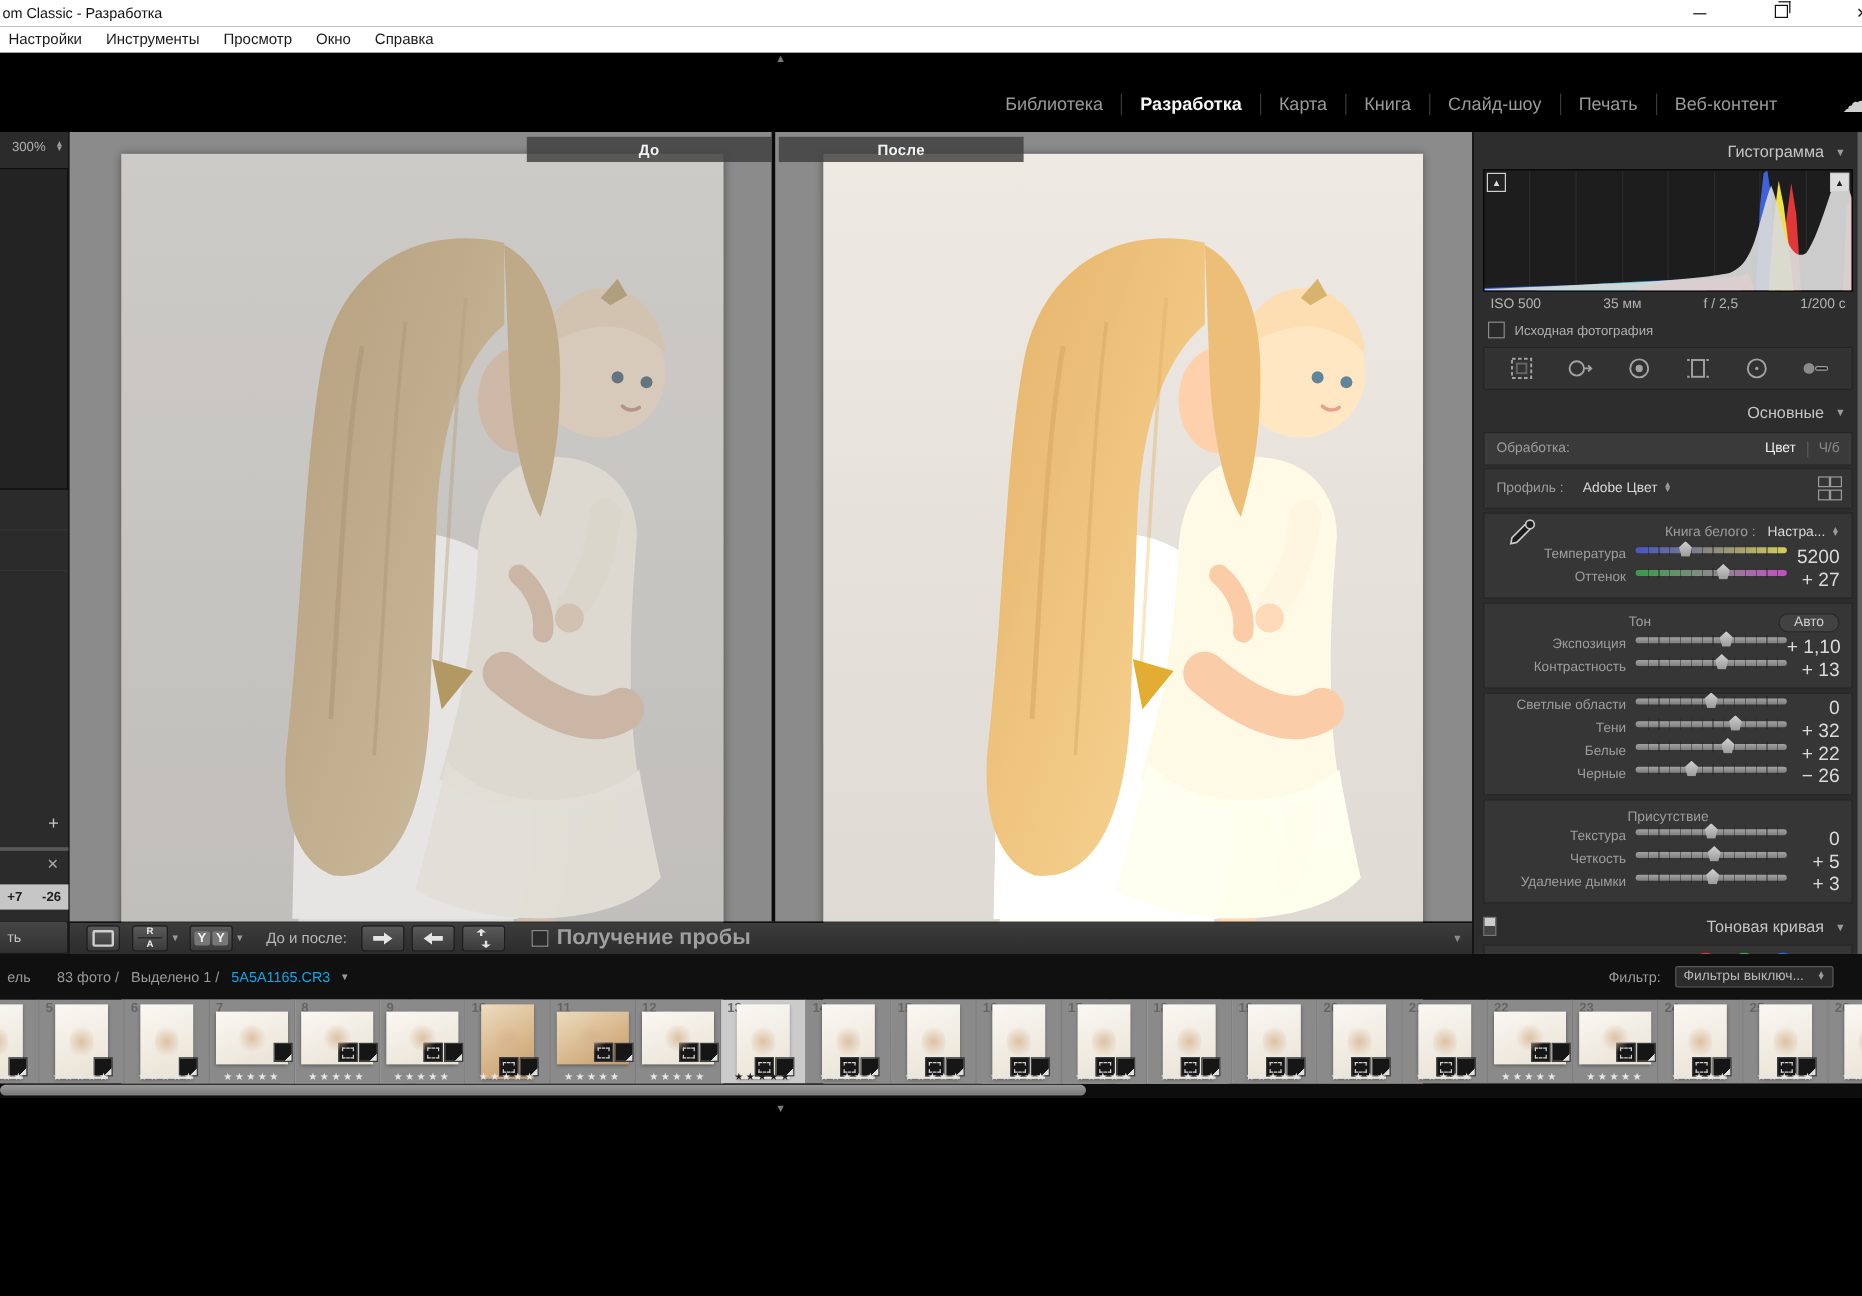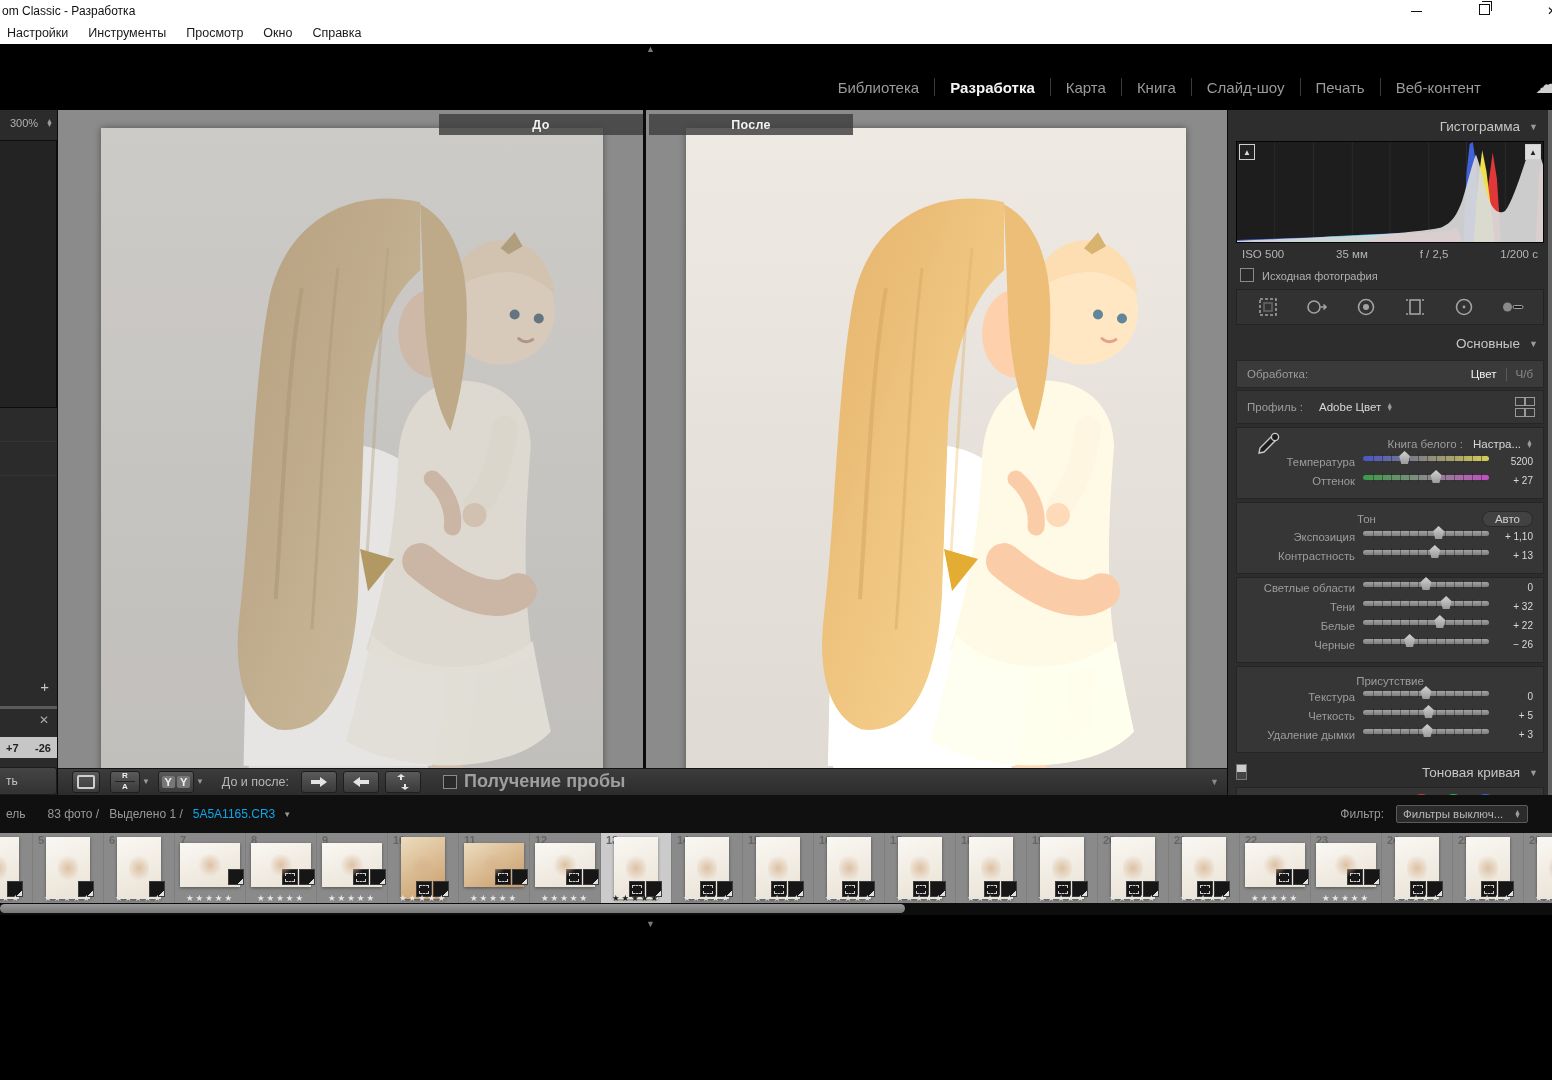--- a/index.html
+++ b/index.html
@@ -89,21 +89,21 @@
   .grp{margin:3px 8px;background:#363636;border:1px solid #252525;padding:4px 0;}
   .srow{display:flex;height:19px;}
   .sl-label{flex:0 0 118px;text-align:right;color:#9d9d9d;padding-right:8px;white-space:nowrap;font-size:11.3px;}
   .strack{position:relative;flex:0 0 126px;height:5px;border-radius:3px;background:linear-gradient(#a2a2a2,#7e7e7e);}
   .strack .ticks{position:absolute;left:2px;right:2px;top:-2px;height:9px;background:repeating-linear-gradient(90deg,transparent 0 8px,rgba(30,30,30,.45) 8px 9px);}
   .t-temp{background:linear-gradient(90deg,#4a55c4 0%,#6a6f9c 28%,#8a8a7e 50%,#aaa46a 72%,#d6ce58 100%);}
   .t-tint{background:linear-gradient(90deg,#3a9a48 0%,#8a8a8a 50%,#c050c0 100%);}
   .t-vib{background:linear-gradient(90deg,#8a8a8a 0%,#8a8a8a 45%,#7a9a6a 62%,#96a 80%,#c45555 100%);}
   .t-sat{background:linear-gradient(90deg,#8a8a8a 0%,#79a05c 40%,#9a62b2 70%,#cc4848 100%);}
   .sl-handle{position:absolute;top:-5px;width:12px;height:13px;background:linear-gradient(#d2d2d2,#9a9a9a);clip-path:polygon(50% 0,95% 38%,78% 100%,22% 100%,5% 38%);z-index:2;}
-  .sl-value{flex:1;text-align:right;color:#dadada;padding-right:10px;font-size:10px;white-space:nowrap;}
+  .sl-value{flex:1;text-align:right;color:#dadada;padding-right:10px;font-size:16px;white-space:nowrap;}
   .grp-head{display:flex;align-items:center;height:24px;padding:0 10px;color:#9d9d9d;}
   .spin{display:inline-flex;flex-direction:column;line-height:.55;font-size:7px;color:#9a9a9a;margin-left:5px;}
   #treatrow{margin:2px 8px 0;background:#3a3a3a;border:1px solid #262626;height:26px;display:flex;align-items:center;padding:0 10px;color:#9d9d9d;}
   #treatrow .tv{color:#f0f0f0;margin-left:auto;}
   #treatrow .tsep{width:1px;height:13px;background:#5a5a5a;margin:0 9px;}
   #treatrow .tbw{color:#8a8a8a;}
   #profilerow{margin:2px 8px 0;background:#343434;border:1px solid #262626;height:32px;display:flex;align-items:center;padding:0 10px;color:#9d9d9d;}
   #profilerow .pv{color:#d8d8d8;margin-left:16px;}
   #gridicon{margin-left:auto;display:grid;grid-template-columns:8px 8px;gap:2px;}
   #gridicon i{width:8px;height:7px;border:1px solid #9a9a9a;}

